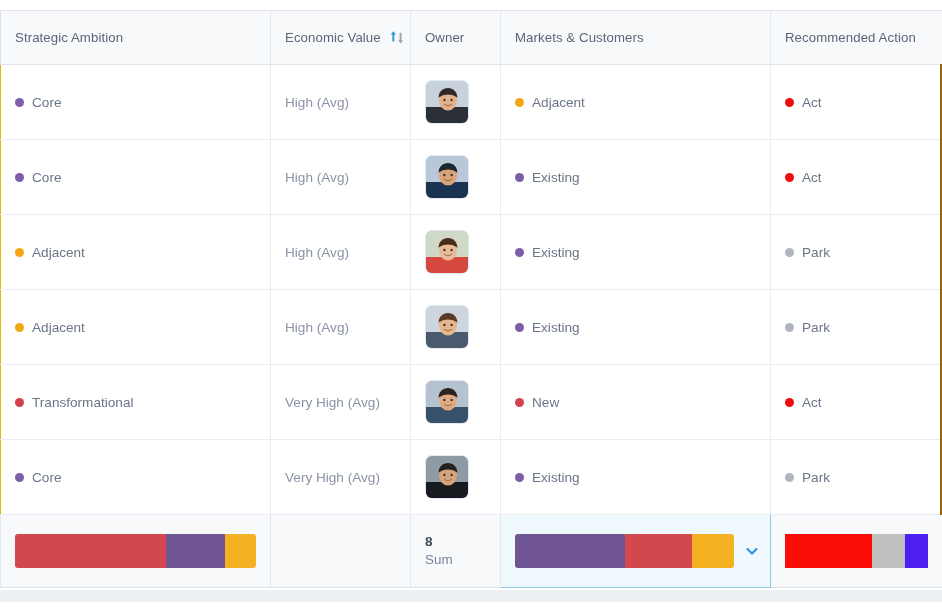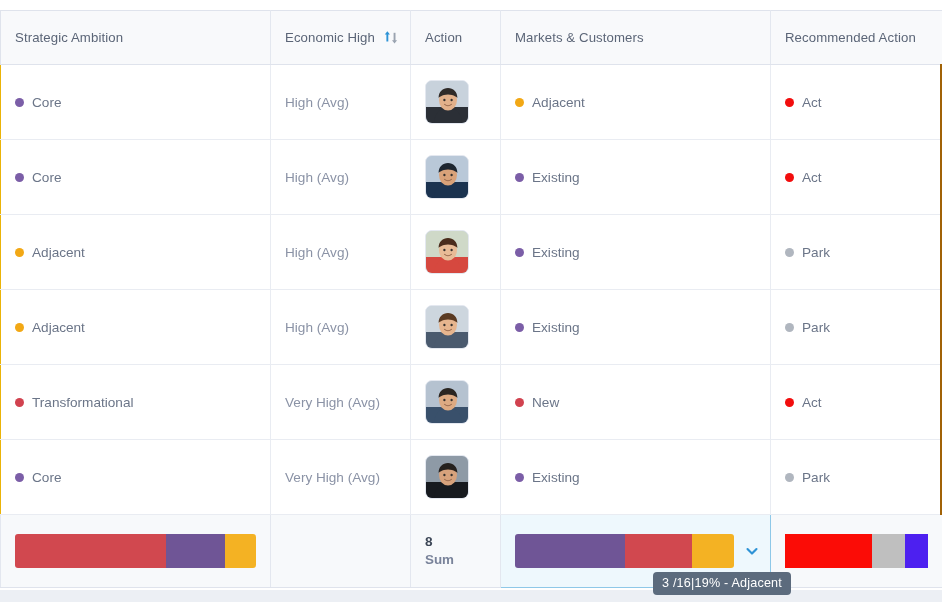--- a/index.html
+++ b/index.html
@@ -125,21 +125,20 @@
   .sum-num {
     font-size: 13.6px;
     color: #3d4757;
     font-weight: bold;
     line-height: 1.35;
   }
   .sum-lbl {
     font-size: 13.4px;
     color: #79839a;
     line-height: 1.35;
-    font-weight: bold;
   }
 
   
   .tooltip {
     position: absolute;
     left: 653px; top: 572px;
     background: #5c6b7d;
     color: #ffffff;
     font-size: 12.6px;
     padding: 4px 9px 5px 9px;
@@ -187,38 +186,38 @@
 
     <thead>
       <tr>
         <th>
           <div class="th-inner">
             <span>Strategic Ambition</span>
           </div>
         </th>
         <th>
           <div class="th-inner">
-            <span>Economic High</span>
+            <span>Economic Value</span>
             <span class="sort-ico">
               <svg width="15" height="15" viewBox="0 0 15 15">
                 <g fill="#2e93d6">
                   <rect x="2.4" y="3.1" width="1.9" height="8.4"></rect>
                   <polygon points="3.35,1.3 0.8,4.6 5.9,4.6"></polygon>
                 </g>
                 <g fill="#9aa3b0">
                   <rect x="9.6" y="2.8" width="1.9" height="8.4"></rect>
                   <polygon points="10.55,13.5 8.0,10.2 13.1,10.2"></polygon>
                 </g>
               </svg>
             </span>
           </div>
         </th>
         <th>
           <div class="th-inner">
-            <span>Action</span>
+            <span>Owner</span>
           </div>
         </th>
         <th>
           <div class="th-inner">
             <span>Markets &amp; Customers</span>
           </div>
         </th>
         <th>
           <div class="th-inner">
             <span>Recommended Action</span>
@@ -472,17 +471,16 @@
           <div class="stackbar" id="bar-action">
               <div class="seg" title="Act" style="background: rgb(251, 12, 6); width: 61%;"></div>
               <div class="seg" title="Park" style="background: rgb(191, 191, 191); width: 23%;"></div>
               <div class="seg" title="Other" style="background: rgb(77, 32, 240); width: 16%;"></div>
             </div>
         </td>
       </tr>
     </tfoot>
   </table>
 
-  <div class="tooltip">3 /16|19% - Adjacent</div>
 
   <div class="bottom-band"></div>
   <div class="bottom-white"></div>
 </div>
 
 </body></html>

